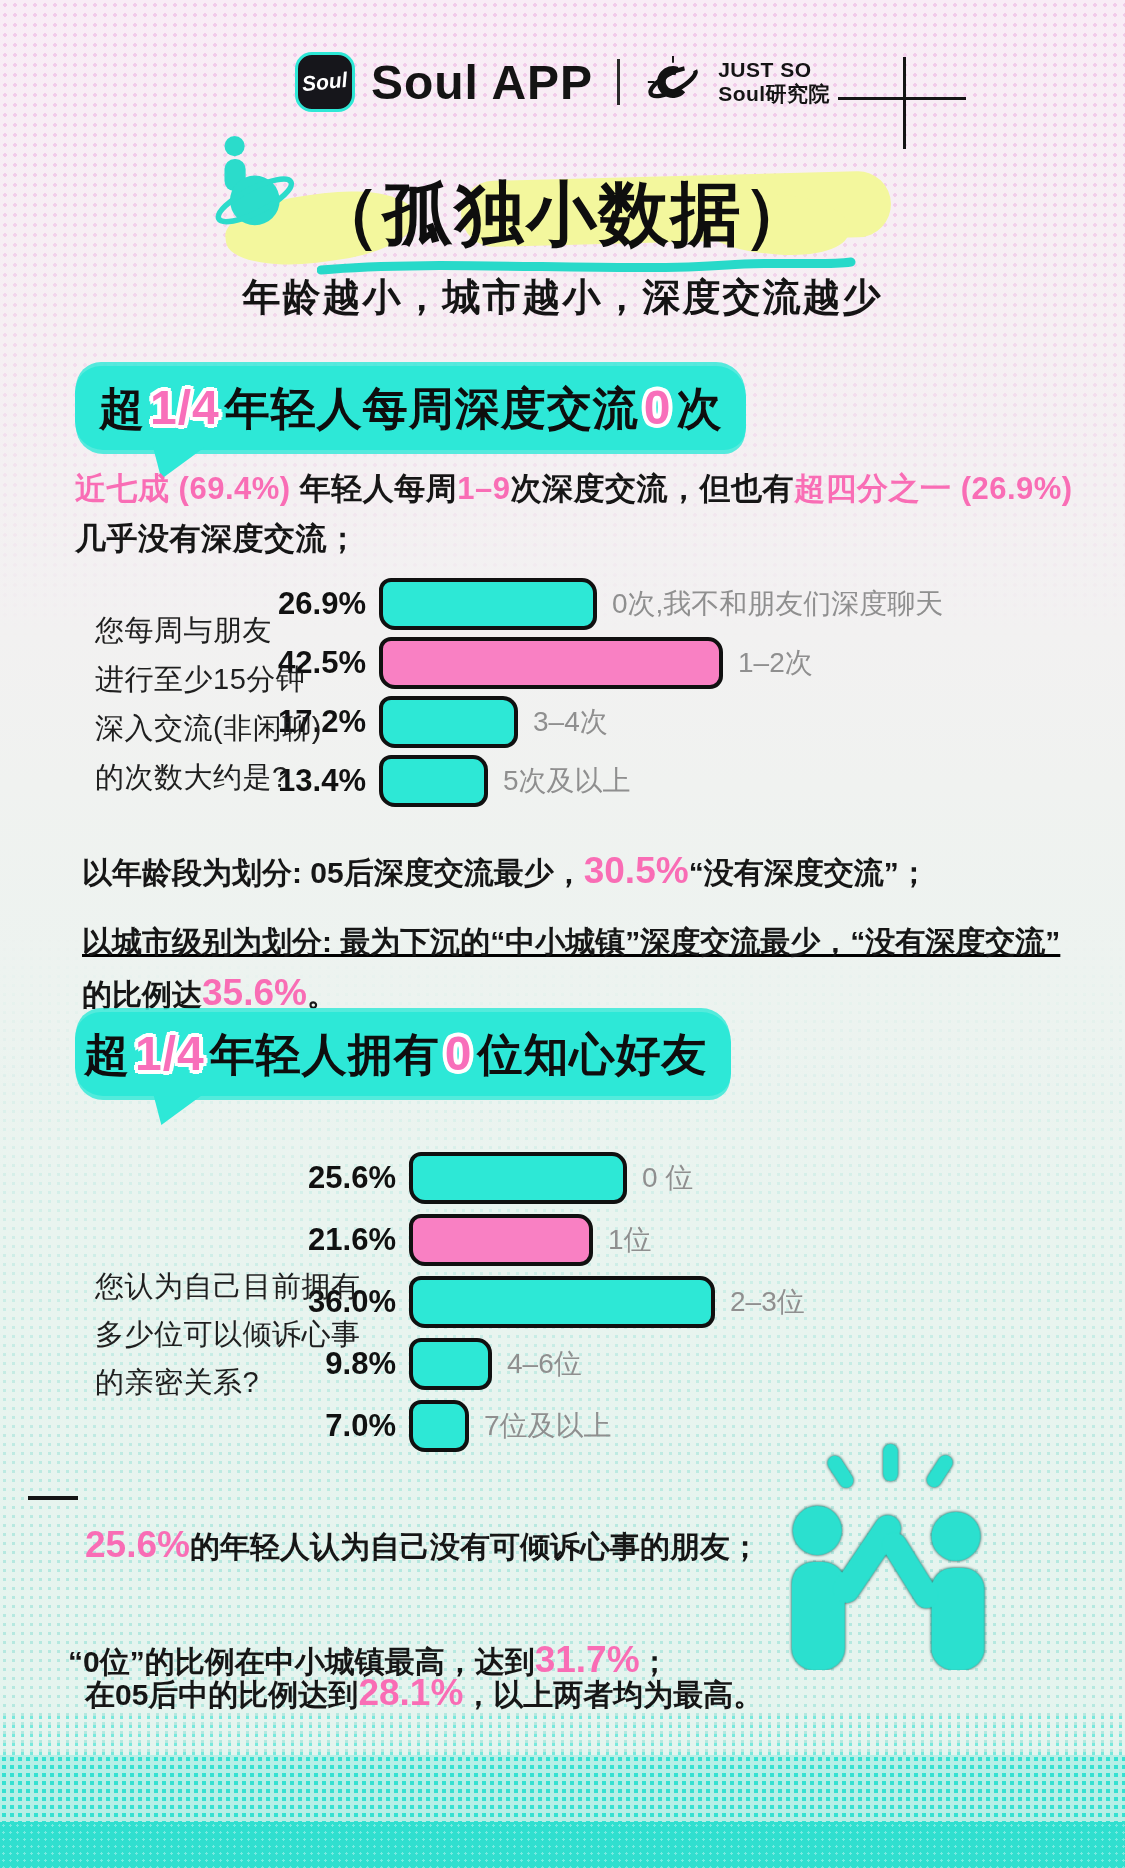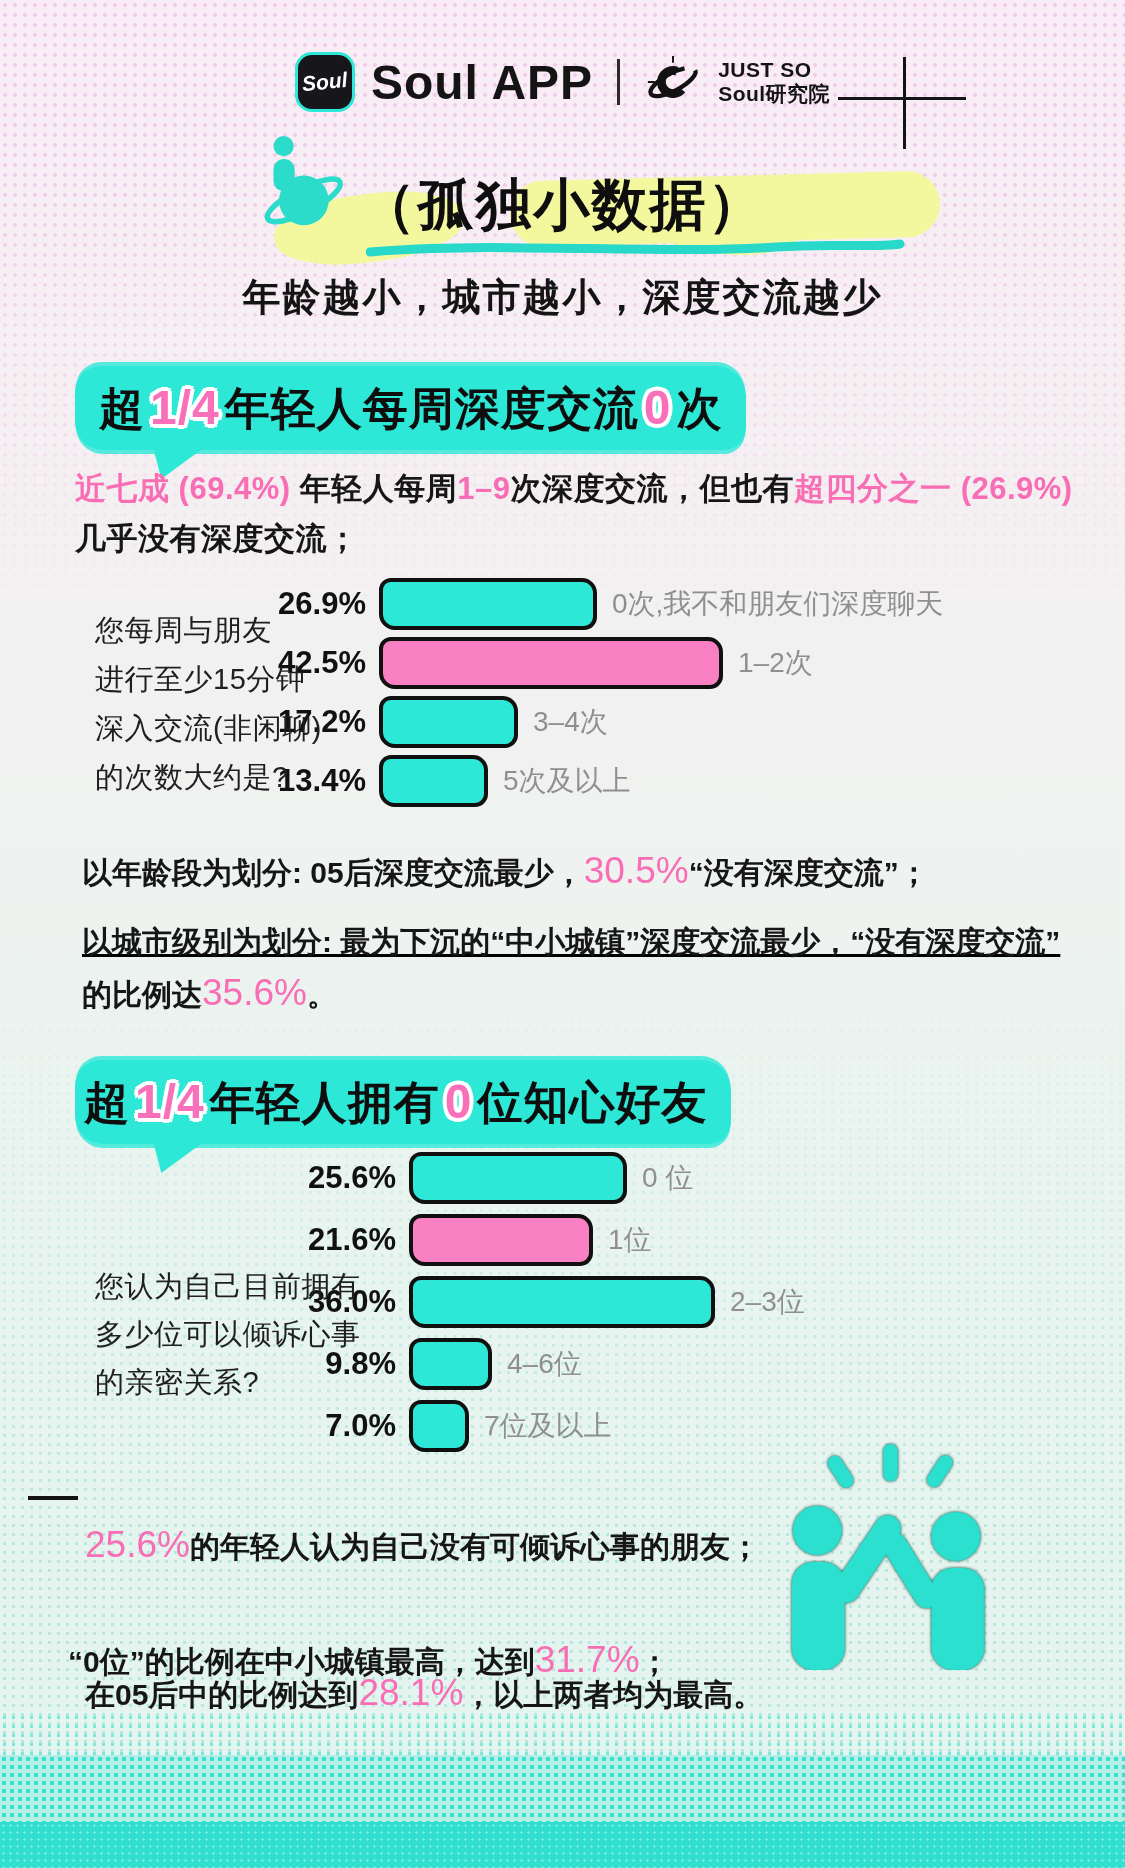--- a/index.html
+++ b/index.html
@@ -41,42 +41,42 @@
   .app-name{font-size:48px;font-weight:800;color:#141414;letter-spacing:1px;}
   .pipe{width:3px;height:46px;background:#2a2a2a;margin:0 8px;}
   .lab{font-weight:800;font-size:21px;line-height:1.15;color:#141414;letter-spacing:.5px;}
   
   .title-wrap{position:absolute;top:168px;left:0;width:100%;text-align:center;}
   .title-inner{position:relative;display:inline-block;}
   .blob{position:absolute;background:#f3f79d;border-radius:46%;}
   .blob1{left:-86px;top:26px;width:190px;height:68px;transform:rotate(-7deg);}
   .blob2{left:150px;top:8px;width:430px;height:66px;border-radius:34px;transform:rotate(-1.5deg);}
   .blob3{right:-34px;top:26px;width:150px;height:60px;transform:rotate(5deg);}
-  .title-text{position:relative;z-index:2;font-size:56px;font-weight:900;color:#0e0e0e;
+  .title-text{position:relative;z-index:2;font-size:70px;font-weight:900;color:#0e0e0e;
        letter-spacing:2px;white-space:nowrap;}
   .title-underline{position:absolute;left:6px;bottom:-18px;z-index:1;}
   .planet-icon{position:absolute;left:-104px;top:-38px;z-index:2;}
   .subtitle{position:absolute;top:272px;left:0;width:100%;text-align:center;font-size:38px;
        font-weight:700;color:#141414;letter-spacing:2px;}
   
   .banner{position:absolute;left:75px;background:#2de8d7;border-radius:26px 30px 22px 28px;
        padding:0 24px;height:84px;line-height:84px;white-space:nowrap;width:fit-content;
        box-shadow:0 -5px 0 -1px rgba(45,232,215,.8),0 5px 0 -1px rgba(45,232,215,.8);}
   .banner:after{content:"";position:absolute;left:78px;bottom:-29px;width:52px;height:32px;
        background:#2de8d7;clip-path:polygon(0 0,100% 0,16% 100%);}
   .banner .seg{font-size:45px;font-weight:800;color:#0e0e0e;letter-spacing:1px;}
   .banner .seg-pink-outline{color:#f86fba;font-size:48px;font-weight:900;padding:0 5px;
        text-shadow:-3px -3px 0 #fff,3px -3px 0 #fff,-3px 3px 0 #fff,3px 3px 0 #fff,
                    0 -4px 0 #fff,0 4px 0 #fff,-4px 0 0 #fff,4px 0 0 #fff;}
   .banner1{top:366px;}
-  .banner2{top:1060px;padding-left:9px;}
+  .banner2{top:1012px;padding-left:9px;}
   
   .seg-ink{color:#161616;}
   .seg-pink{color:#f96db5;}
-  .seg-pink-big{color:#f96db5;font-size:37px;font-weight:400;}
+  .seg-pink-big{color:#f96db5;font-size:37px;font-weight:700;}
   .para{position:absolute;white-space:nowrap;}
   .intro1{left:75px;top:468px;font-size:31px;font-weight:700;letter-spacing:.5px;}
   .intro2{left:75px;top:518px;font-size:31px;font-weight:700;letter-spacing:.5px;}
   .note-age{left:82px;top:850px;font-size:30px;font-weight:700;}
   .note-city1{left:82px;top:922px;font-size:30px;font-weight:700;text-decoration:underline;}
   .note-city2{left:82px;top:972px;font-size:30px;font-weight:700;}
   .bnote1{left:85px;top:1524px;font-size:30px;font-weight:700;}
   .bnote2{left:68px;top:1600px;font-size:30px;font-weight:700;margin-top:39px;}
   .bnote3{left:85px;top:1672px;font-size:30px;font-weight:700;}
   

